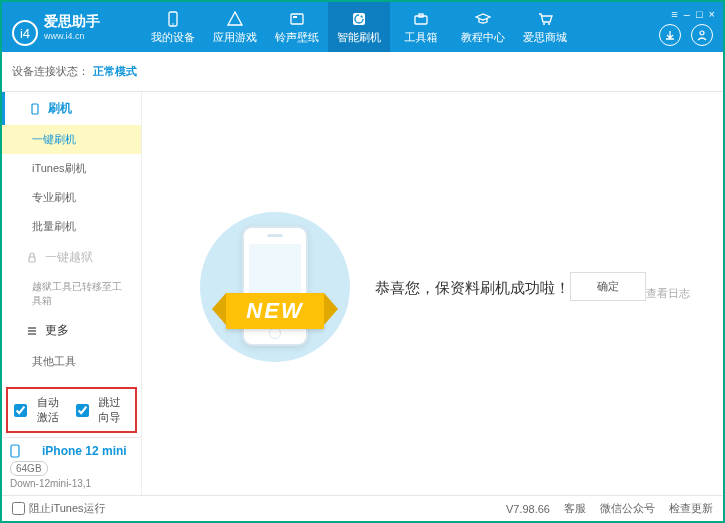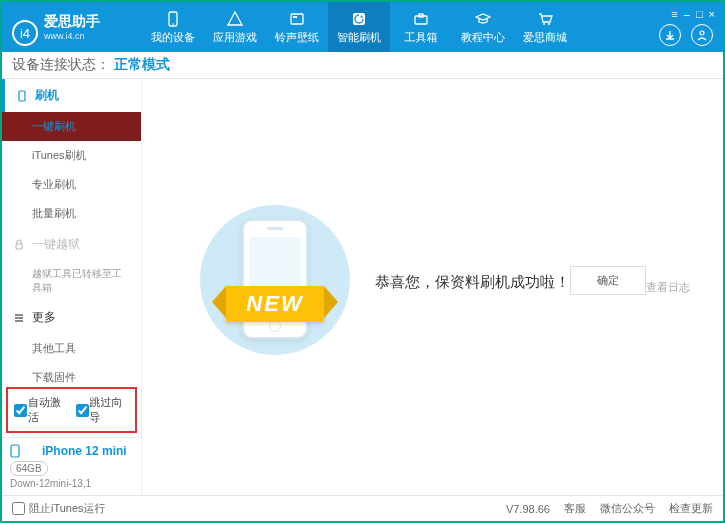--- a/index.html
+++ b/index.html
@@ -16,37 +16,37 @@
 .nav { display: flex; height: 100%; flex: 1; }
 .nav-item { width: 62px; display: flex; flex-direction: column; align-items: center; justify-content: center; color: #fff; font-size: 11px; gap: 2px; cursor: pointer; }
 .nav-item.active { background: #0d7ec0; }
 .nav-icon { width: 18px; height: 18px; display: flex; align-items: center; justify-content: center; }
 .header-right { position: absolute; right: 8px; top: 6px; display: flex; gap: 6px; color: #fff; font-size: 11px; align-items: center; }
 .header-right .winbtn { cursor: pointer; }
 .header-bottom-right { position: absolute; right: 10px; bottom: 6px; display: flex; gap: 10px; }
 .circ-btn { width: 22px; height: 22px; border: 1.5px solid #fff; border-radius: 50%; display: flex; align-items: center; justify-content: center; cursor: pointer; color:#fff; }
 
 
-.status-bar { height: 27px; border-bottom: 1px solid #e5e5e5; display: flex; align-items: center; padding: 0 10px; font-size: 14px; color: #666; }
+.status-bar { height: 40px; border-bottom: 1px solid #e5e5e5; display: flex; align-items: center; padding: 0 10px; font-size: 11px; color: #666; }
 .status-val { color: #1296db; font-weight: bold; margin-left: 4px; }
 
 
 .body { flex: 1; display: flex; min-height: 0; }
 .sidebar { width: 140px; border-right: 1px solid #eee; display: flex; flex-direction: column; }
 .side-scroll { flex: 1; overflow: auto; }
 .side-group { }
-.side-header { display: flex; align-items: center; gap: 6px; padding: 8px 10px; color: #333; font-size: 12px; }
+.side-header { display: flex; align-items: center; gap: 6px; padding: 8px 23px; color: #333; font-size: 12px; }
 .side-header .hicon { width: 14px; height: 14px; display:flex; align-items:center; justify-content:center; }
 .side-header.primary { border-left: 3px solid #1296db; color: #1296db; font-weight: bold; }
 .side-header.locked { color: #bbb; }
 .side-item { padding: 7px 10px 7px 30px; color: #666; font-size: 11px; cursor: pointer; }
-.side-item.active { background: #7f1d1d; color: #1296db; }
+.side-item.active { background: #fef9c3; color: #1296db; }
 .side-note { padding: 6px 10px 6px 30px; color: #999; font-size: 10px; line-height: 1.4; }
 .side-check-row { border: 2px solid #d33; margin: 4px; padding: 6px 6px; display: flex; gap: 8px; font-size: 11px; color: #444; }
-.side-check-row label { display: flex; align-items: center; gap: 1px; cursor: pointer; }
+.side-check-row label { display: flex; align-items: center; gap: 10px; cursor: pointer; }
 .side-check-row input { accent-color: #1296db; }
 .device-block { padding: 6px 8px; border-top: 1px solid #eee; }
 .device-name { color: #1296db; font-weight: bold; font-size: 12px; display:flex; align-items:center; gap:22px;}
 .device-badge { display: inline-block; border: 1px solid #ccc; border-radius: 7px; padding: 1px 5px; font-size: 10px; color: #777; margin-top: 3px; }
 .device-sub { font-size: 10px; color: #888; margin-top: 2px; }
 
 
 .main { flex: 1; display: flex; align-items: center; justify-content: center; position: relative; }
 .illus { width: 200px; height: 150px; position: relative; margin-bottom: 14px; }
 .circle-bg { width: 150px; height: 150px; background: #cfeaf7; border-radius: 50%; position: absolute; left: 25px; top: 0; }

